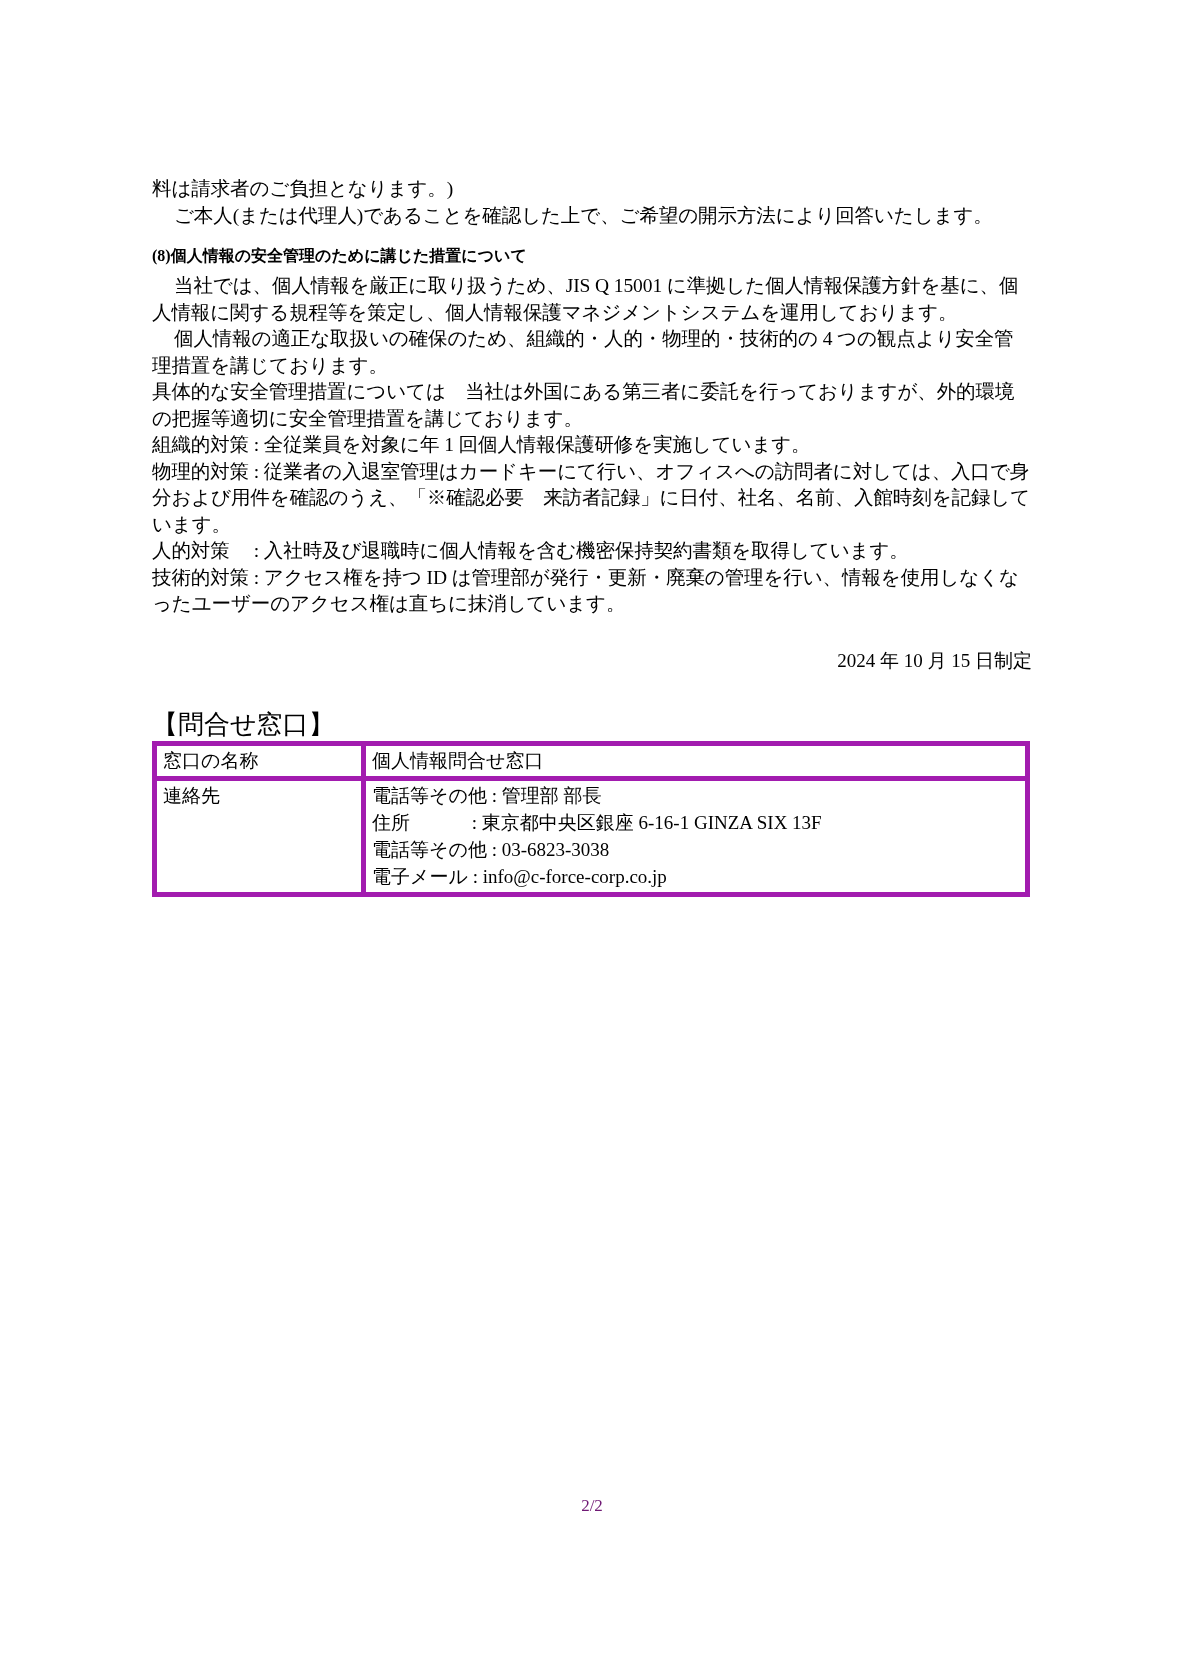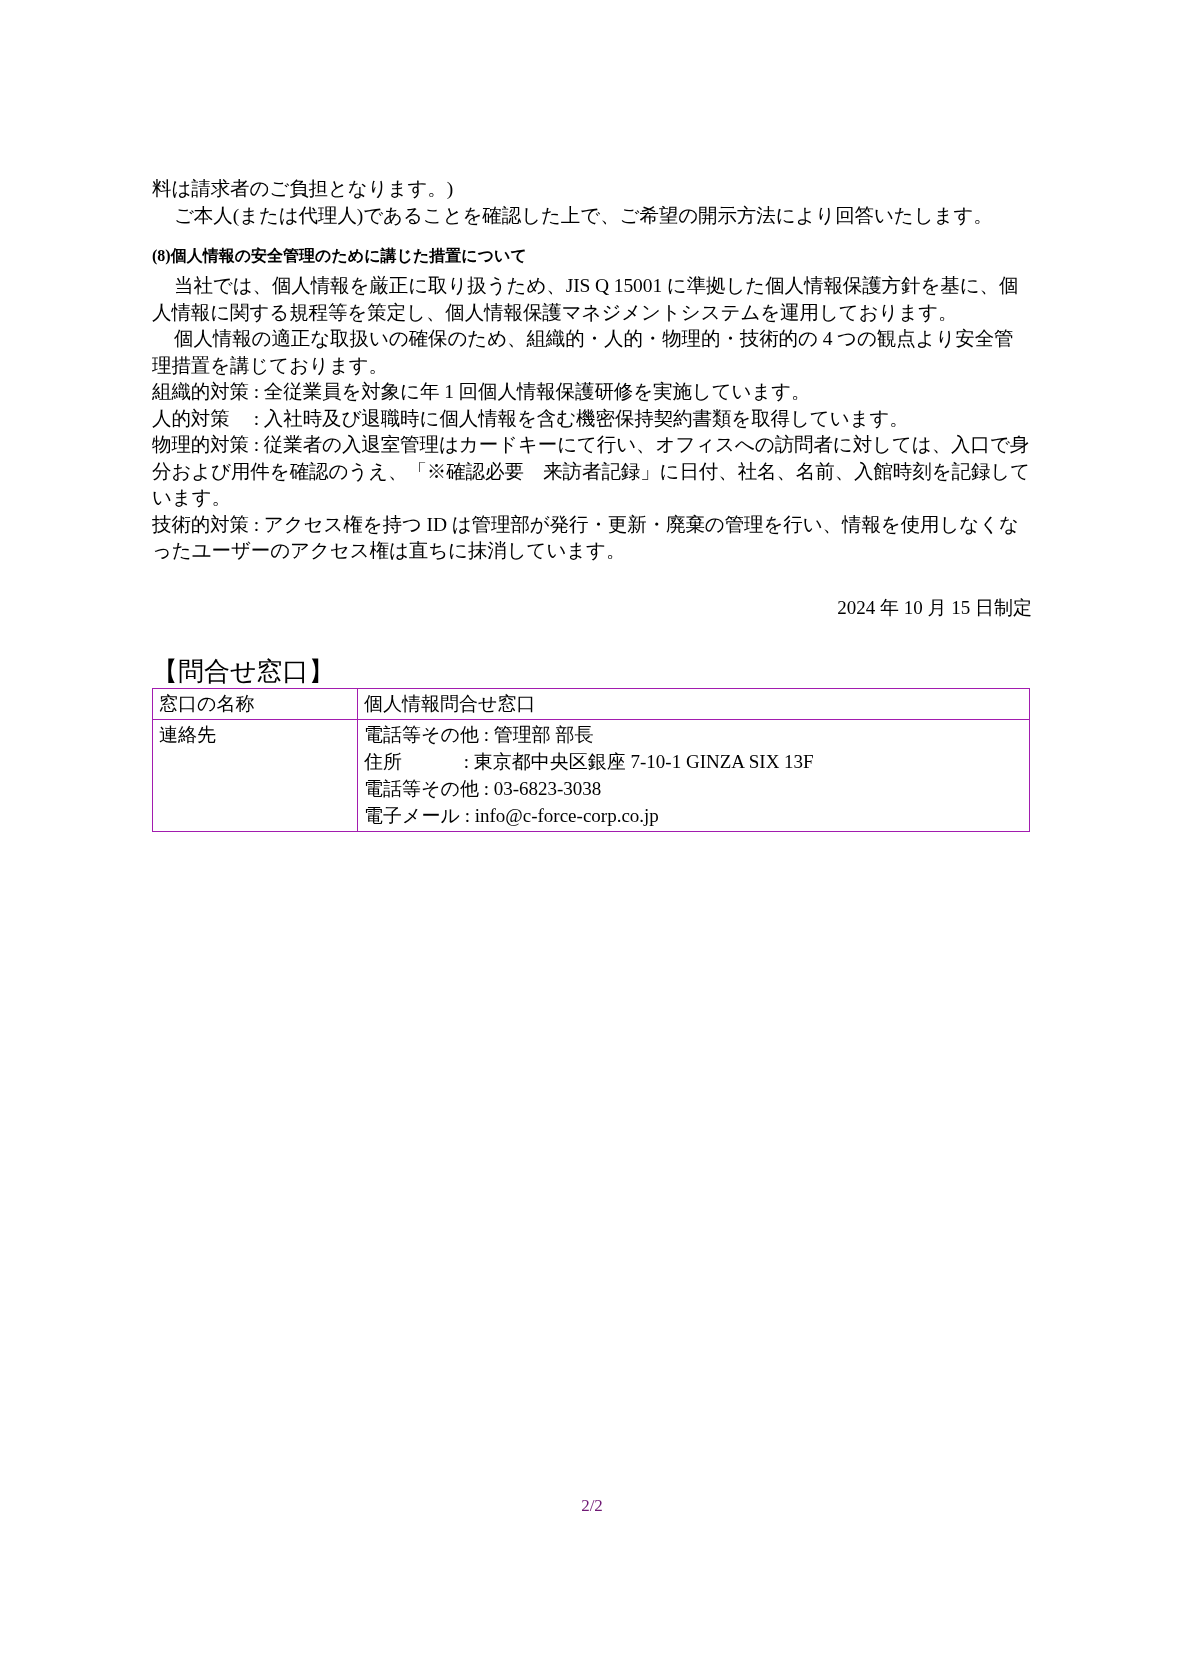--- a/index.html
+++ b/index.html
@@ -57,21 +57,21 @@
     line-height: 26px;
     margin-top: 38px;
   }
   table.contact {
     border-collapse: collapse;
     width: 878px;
     margin-top: 3px;
     table-layout: fixed;
   }
   table.contact td {
-    border: 1px solid #a21caf;
+    border: 5px solid #a21caf;
     font-size: 19px;
     line-height: 27px;
     padding: 1px 6px 2px 6px;
     vertical-align: top;
   }
   td.label-col {
     width: 192px;
   }
   .kv {
     white-space: pre;
@@ -93,42 +93,43 @@
 
   <div class="content">
 
     <div class="line">料は請求者のご負担となります。)</div>
     <div class="line indent1">ご本人(または代理人)であることを確認した上で、ご希望の開示方法により回答いたします。</div>
 
     <div class="heading">(8)個人情報の安全管理のために講じた措置について</div>
 
     <div class="line indent1">当社では、個人情報を厳正に取り扱うため、JIS Q 15001 に準拠した個人情報保護方針を基に、個人情報に関する規程等を策定し、個人情報保護マネジメントシステムを運用しております。</div>
     <div class="line indent1">個人情報の適正な取扱いの確保のため、組織的・人的・物理的・技術的の 4 つの観点より安全管理措置を講じております。</div>
+    <div class="line">具体的な安全管理措置については　当社は外国にある第三者に委託を行っておりますが、外的環境の把握等適切に安全管理措置を講じております。</div>
     <div class="line">組織的対策 : 全従業員を対象に年 1 回個人情報保護研修を実施しています。</div>
+    <div class="line">物理的対策 : 従業者の入退室管理はカードキーにて行い、オフィスへの訪問者に対しては、入口で身分および用件を確認のうえ、「※確認必要　来訪者記録」に日付、社名、名前、入館時刻を記録しています。</div>
     <div class="line">人的対策　 : 入社時及び退職時に個人情報を含む機密保持契約書類を取得しています。</div>
-    <div class="line">物理的対策 : 従業者の入退室管理はカードキーにて行い、オフィスへの訪問者に対しては、入口で身分および用件を確認のうえ、「※確認必要　来訪者記録」に日付、社名、名前、入館時刻を記録しています。</div>
     <div class="line">技術的対策 : アクセス権を持つ ID は管理部が発行・更新・廃棄の管理を行い、情報を使用しなくなったユーザーのアクセス権は直ちに抹消しています。</div>
 
     <div class="date-line">2024 年 10 月 15 日制定</div>
 
     <div class="contact-title">【問合せ窓口】</div>
 
     <table class="contact">
       <tbody>
         <tr>
           <td class="label-col">窓口の名称</td>
           <td>
             <div class="kv">個人情報問合せ窓口</div>
           </td>
         </tr>
         <tr>
           <td class="label-col">連絡先</td>
           <td>
             <div class="kv">電話等その他 : 管理部 部長</div>
-            <div class="kv">住所　　　 : 東京都中央区銀座 7-10-1 GINZA SIX 13F</div>
+            <div class="kv">住所　　　 : 東京都中央区銀座 6-16-1 GINZA SIX 13F</div>
             <div class="kv">電話等その他 : 03-6823-3038</div>
             <div class="kv">電子メール : info@c-force-corp.co.jp</div>
           </td>
         </tr>
       </tbody>
     </table>
 
   </div>
 
   <div class="footer">2/2</div>

